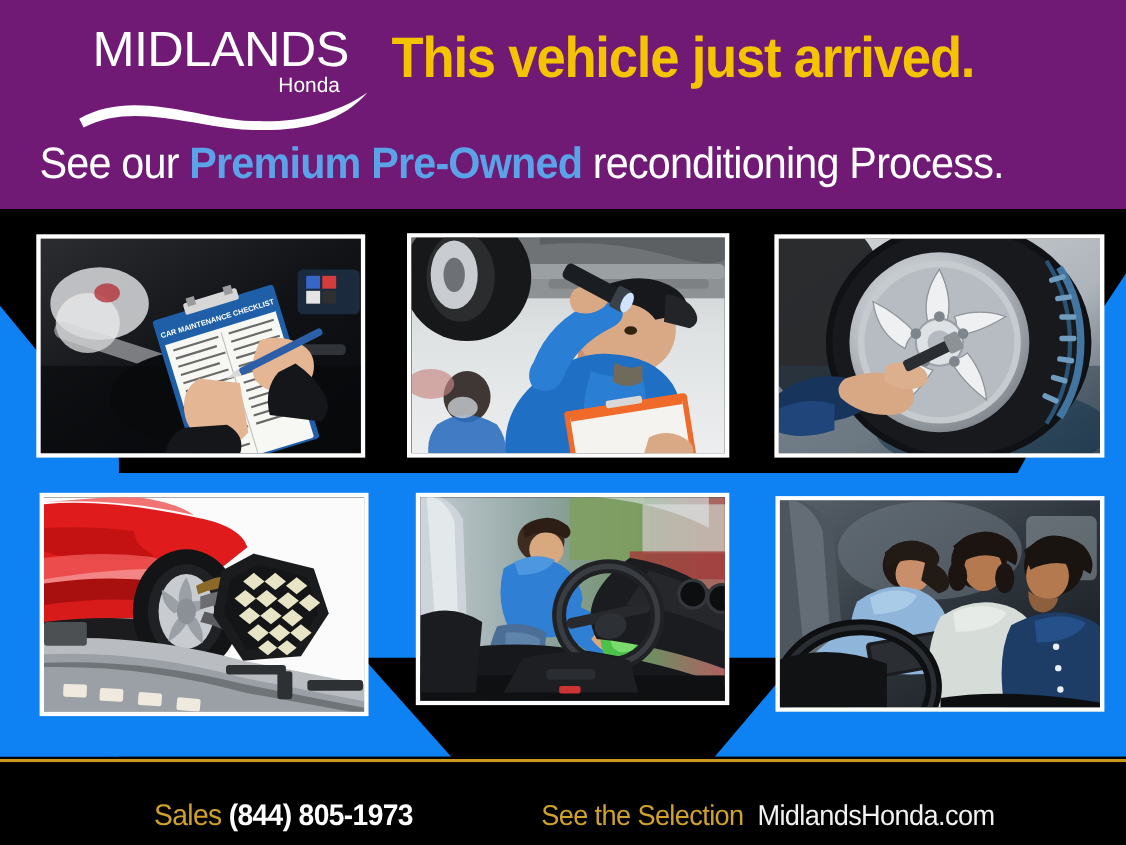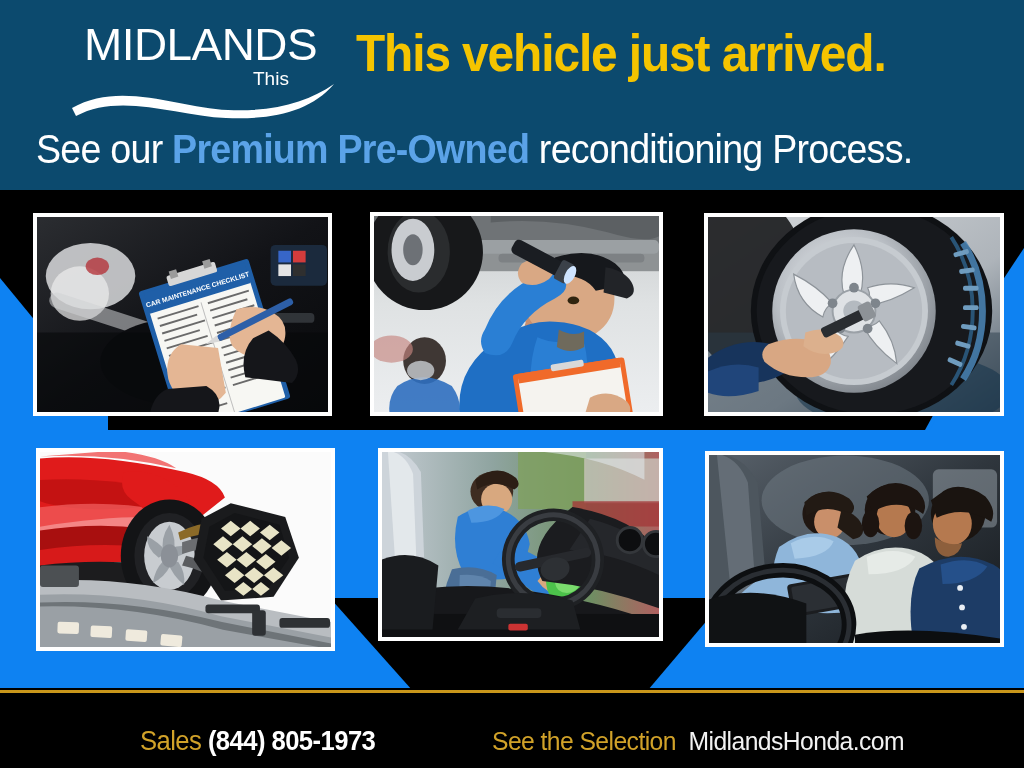--- a/index.html
+++ b/index.html
@@ -16,21 +16,21 @@
 
   
   .blue-shape{
     position:absolute;left:0;top:0;width:1024px;height:768px;
     pointer-events:none;
   }
 
   
   .header{
     position:absolute;left:0;top:0;width:1024px;height:190px;
-    background:#0c4a6e;z-index:5;
+    background:#701a75;z-index:5;
   }
   .logo-wrap{
     position:absolute;left:68px;top:22px;width:278px;height:75px;
   }
   .logo-midlands{
     position:absolute;left:16px;top:0px;
     font-family:"Liberation Sans", sans-serif;
     font-size:45px;line-height:45px;
     letter-spacing:-0.5px;
     color:#ffffff;font-weight:400;
@@ -135,21 +135,21 @@
     <path d="M340,600 L720,600 L640,688 L420,688 Z" fill="#000000"></path>
     <path d="M330,598 L726,598 L648,690 L412,690 Z" fill="#000000"></path>
 
     <path d="M0,688 L1024,688 L1024,768 L0,768 Z" fill="#000000"></path>
   </svg>
 
   <div class="header">
 
     <div class="logo-wrap">
       <div class="logo-midlands">MIDLANDS</div>
-      <div class="logo-honda">This</div>
+      <div class="logo-honda">Honda</div>
       <svg class="logo-swoosh" width="272" height="45" viewBox="0 0 272 45">
         <path d="M4,34 C52,6 112,34 160,36 C206,38 240,28 266,10 C242,38 204,46 158,44 C110,42 52,18 8,42 Z" fill="#ffffff"></path>
       </svg>
     </div>
 
     <div class="headline">
       <span>This vehicle  just arrived.</span>
     </div>
 
     <div class="subline">

